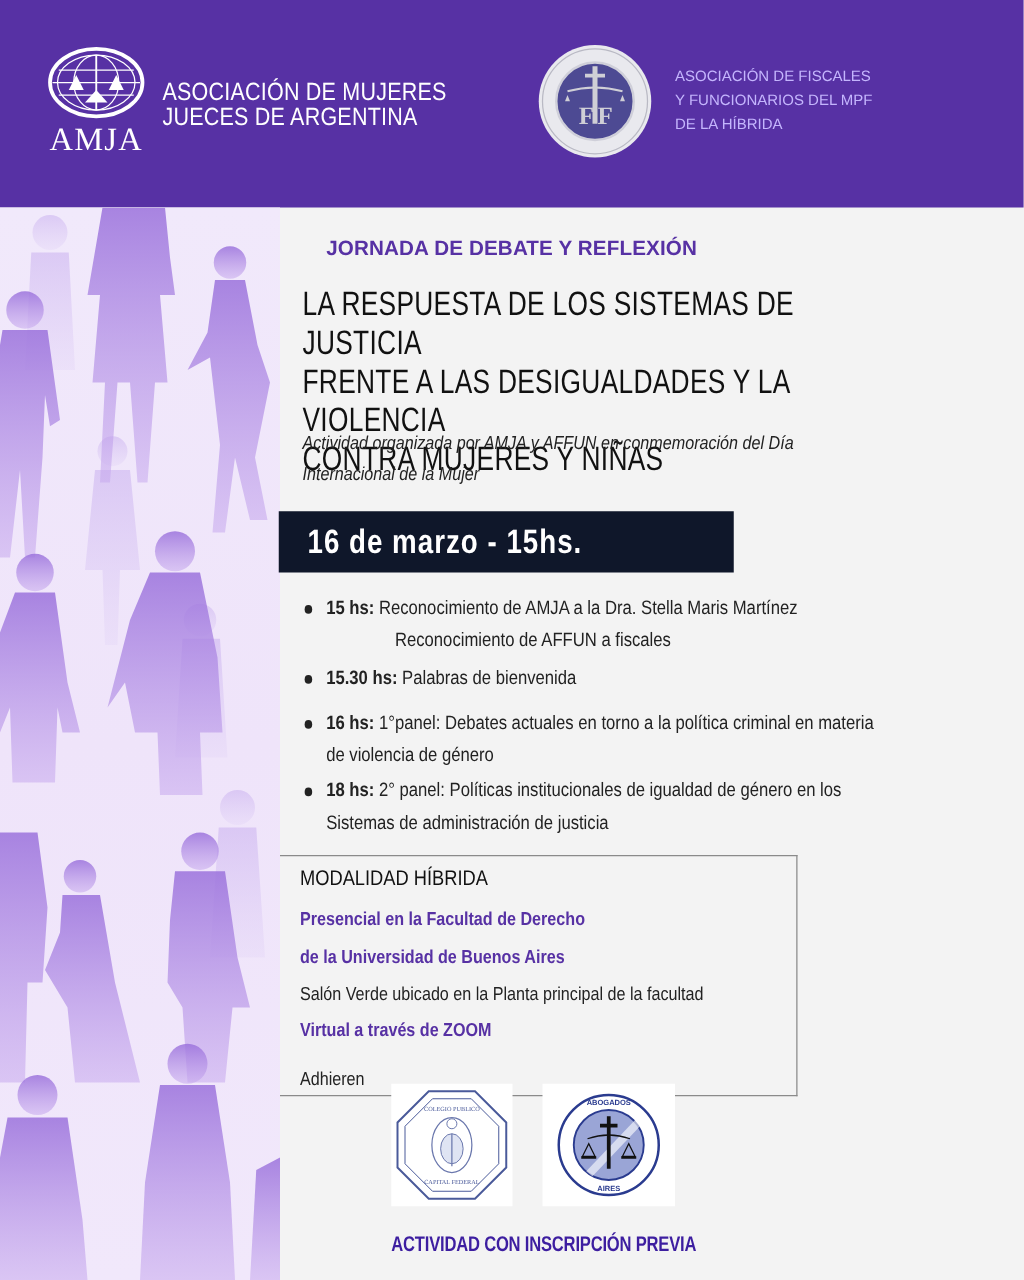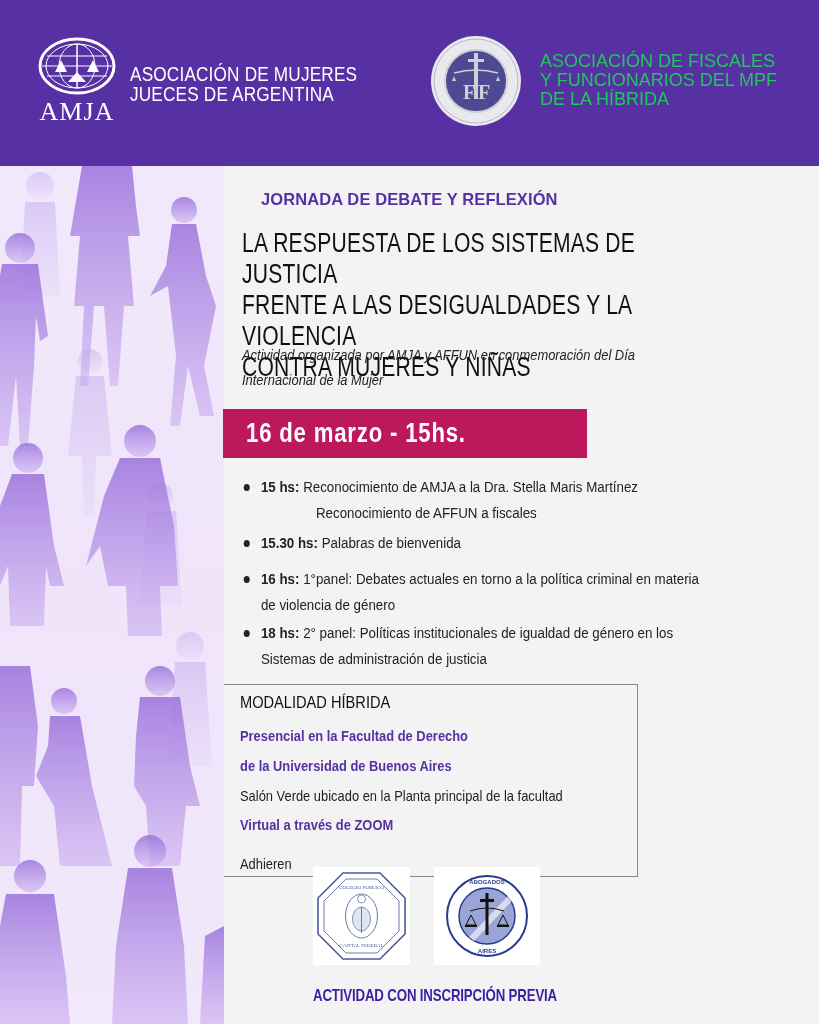--- a/index.html
+++ b/index.html
@@ -3,29 +3,29 @@
 <meta charset="utf-8">
 <style>
   * { box-sizing: border-box; margin: 0; padding: 0; }
   html, body { width: 819px; height: 1024px; overflow: hidden; background: #f3f3f3; }
   body { position: relative; font-family: "Liberation Sans", sans-serif; }
 
   .header { position: absolute; left: 0; top: 0; width: 819px; height: 166px; background: #5731a4; }
   .amja-logo { position: absolute; left: 28px; top: 36px; width: 98px; height: 90px; }
   .amja-name { position: absolute; left: 130px; top: 64px; color: #fff; font-family: "Liberation Sans Narrow", "Liberation Sans", sans-serif; font-size: 20px; line-height: 20px; letter-spacing: 0.2px; transform: scaleX(0.86); transform-origin: left top; width: 300px; }
   .affun-logo { position: absolute; left: 430px; top: 33px; width: 92px; height: 96px; }
-  .affun-name { position: absolute; left: 540px; top: 52px; color: #22c55e; font-size: 18px; line-height: 19px; width: 270px; }
+  .affun-name { position: absolute; left: 540px; top: 52px; color: #c4b5fd; font-size: 12px; line-height: 19px; width: 270px; }
 
   .side { position: absolute; left: 0; top: 166px; width: 224px; height: 858px; overflow: hidden; background: linear-gradient(180deg, #f1e9fb 0%, #efe4fa 50%, #f1e8fb 100%); }
 
   .kicker { position: absolute; left: 242px; top: 190px; color: #5731a4; font-weight: bold; font-size: 16.5px; letter-spacing: 0.1px; margin-left: 19px; }
   .title { position: absolute; left: 242px; top: 228px; color: #111; font-family: "Liberation Sans Narrow", "Liberation Sans", sans-serif; font-size: 27px; line-height: 31px; transform: scaleX(0.78); transform-origin: left top; width: 620px; letter-spacing: 0.3px; }
   .subtitle { position: absolute; left: 242px; top: 342px; color: #222; font-style: italic; font-size: 15px; line-height: 25px; width: 560px; transform: scaleX(0.86); transform-origin: left top; }
 
-  .date-banner { position: absolute; left: 223px; top: 409px; width: 364px; height: 49px; background: #be185d; }
+  .date-banner { position: absolute; left: 223px; top: 409px; width: 364px; height: 49px; background: #0f172a; }
   .date-banner span { position: absolute; left: 23px; top: 9px; color: #fff; font-weight: bold; font-size: 27px; letter-spacing: 1px; transform: scaleX(0.82); transform-origin: left top; white-space: nowrap; }
 
   .agenda { position: absolute; left: 242px; top: 474px; width: 580px; }
   .agenda-item { position: relative; padding-left: 22px; color: #222; font-size: 15.5px; line-height: 26px; transform: scaleX(0.86); transform-origin: left top; width: 670px; }
   .agenda-item .bullet { position: absolute; left: 2px; top: 10px; width: 7px; height: 7px; border-radius: 50%; background: #222; }
   .agenda-item b { color: #222; }
   .agenda-item .line2 { display: block; padding-left: 64px; }
   .ag1 { position: absolute; top: 0; }
   .ag2 { position: absolute; top: 56px; }
   .ag3 { position: absolute; top: 92px; }

